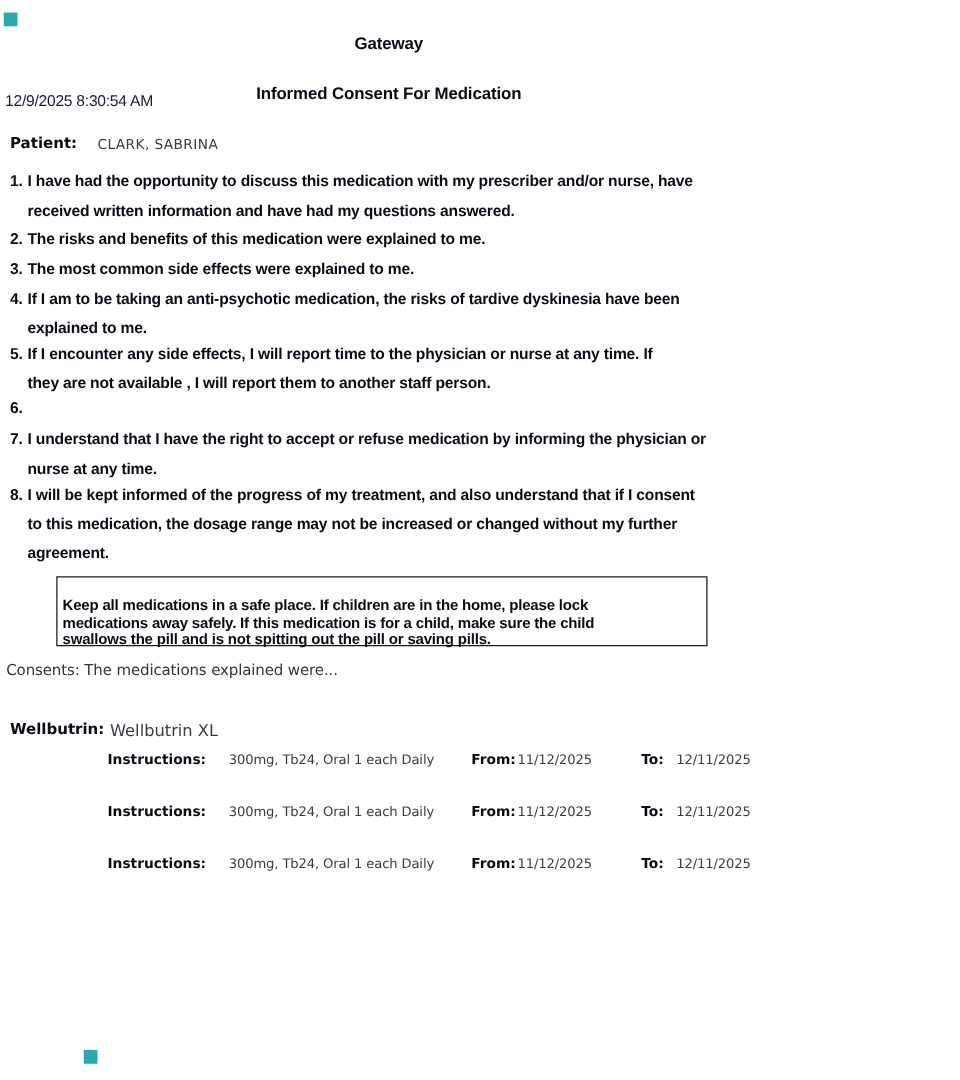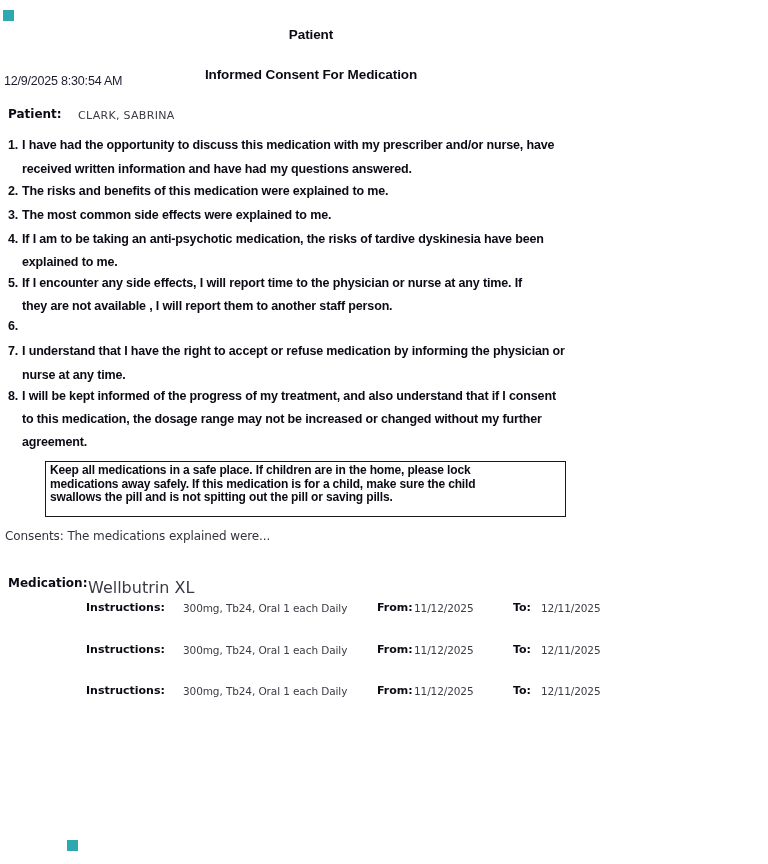--- a/index.html
+++ b/index.html
@@ -72,21 +72,21 @@
   }
   .consent-line .num { position: absolute; left: 8px; }
   .consent-line .txt { position: absolute; left: 22px; }
   .safety-box {
     position: absolute;
     left: 45px;
     top: 461px;
     width: 521px;
     height: 56px;
     border: 1px solid #1a1a1a;
-    padding: 2px 4px;
+    padding: 16px 4px;
   }
   .safety-box .box-line {
     font-weight: 700;
     font-size: 12px;
     line-height: 13.5px;
     color: #0b0b16;
     letter-spacing: -0.15px;
     white-space: nowrap;
   }
   .consents-line {
@@ -105,21 +105,21 @@
     font-family: "DejaVu Sans", sans-serif;
     font-weight: 700;
     font-size: 12px;
     color: #0b0b16;
   }
   .medication-name {
     position: absolute;
     left: 88px;
     top: 578px;
     font-family: "DejaVu Sans", sans-serif;
-    font-size: 16px;
+    font-size: 13px;
     color: #3b3b45;
   }
   .instr-row {
     position: absolute;
     left: 0;
     width: 768px;
     height: 16px;
     font-family: "DejaVu Sans", sans-serif;
     white-space: nowrap;
   }
@@ -146,21 +146,21 @@
   .row-1 { top: 643px; }
   .row-2 { top: 684px; }
 </style>
 </head>
 <body>
 
 <div class="page">
 
   <div class="marker marker-top"></div>
 
-  <div class="title-wrap title1">Patient</div>
+  <div class="title-wrap title1">Gateway</div>
   <div class="title-wrap title2">Informed Consent For Medication</div>
 
   <div class="timestamp">12/9/2025 8:30:54 AM</div>
 
   <span class="patient-label">Patient:</span>
   <span class="patient-name">CLARK, SABRINA</span>
 
   <div class="consent-line" style="top:138px">
     <span class="num">1.</span>
     <span class="txt">I have had the opportunity to discuss this medication with my prescriber and/or nurse, have</span>
@@ -219,21 +219,21 @@
   </div>
 
   <div class="safety-box">
     <div class="box-line">Keep all medications in a safe place. If children are in the home, please lock</div>
     <div class="box-line">medications away safely. If this medication is for a child, make sure the child</div>
     <div class="box-line">swallows the pill and is not spitting out the pill or saving pills.</div>
   </div>
 
   <div class="consents-line">Consents: The medications explained were...</div>
 
-  <span class="medication-label">Medication:</span>
+  <span class="medication-label">Wellbutrin:</span>
   <span class="medication-name">Wellbutrin XL</span>
 
   <div class="instr-row row-0">
     <span class="lbl instr-label">Instructions:</span>
     <span class="val instr-details">300mg, Tb24, Oral 1 each Daily</span>
     <span class="lbl from-label">From:</span>
     <span class="val from-value">11/12/2025</span>
     <span class="lbl to-label">To:</span>
     <span class="val to-value">12/11/2025</span>
   </div>

